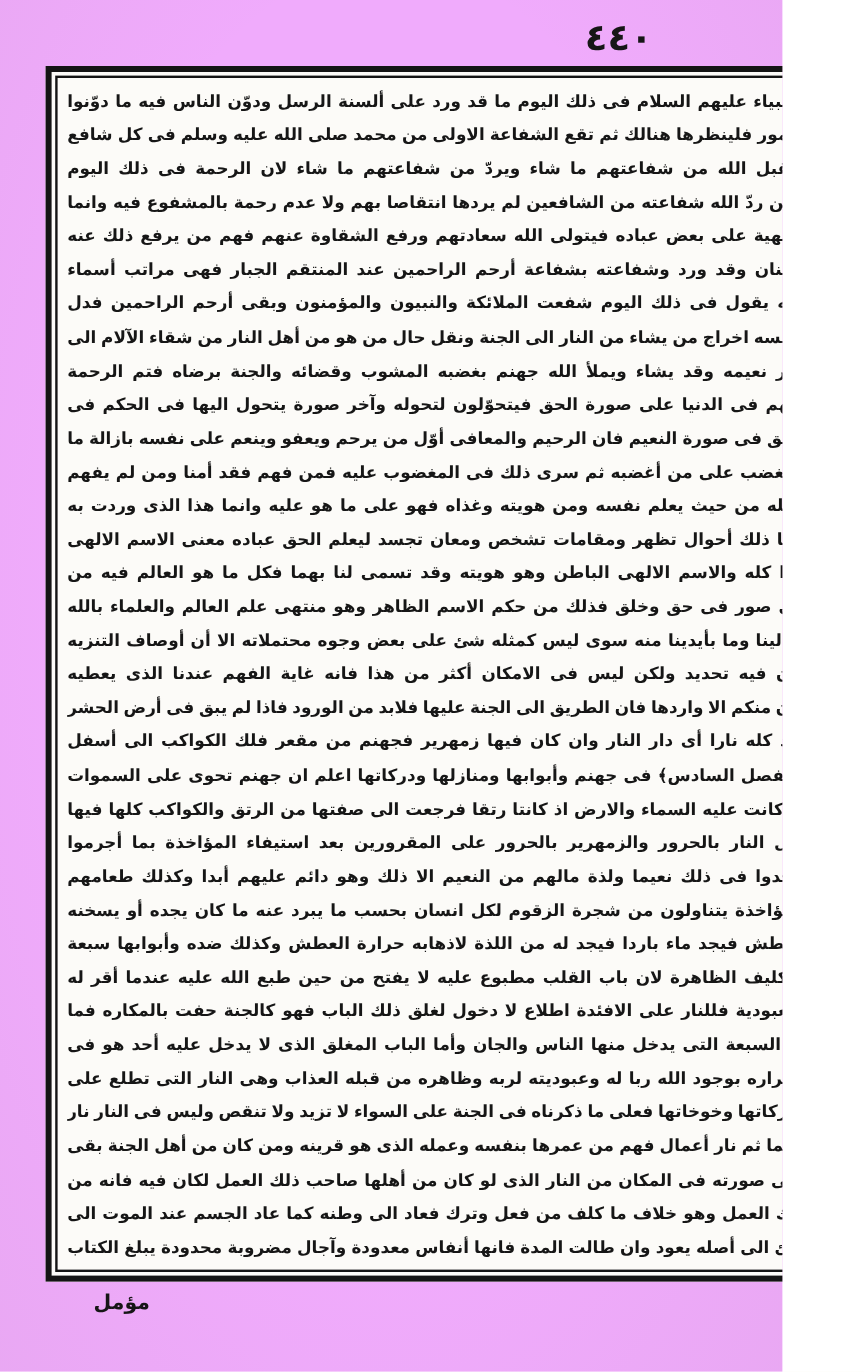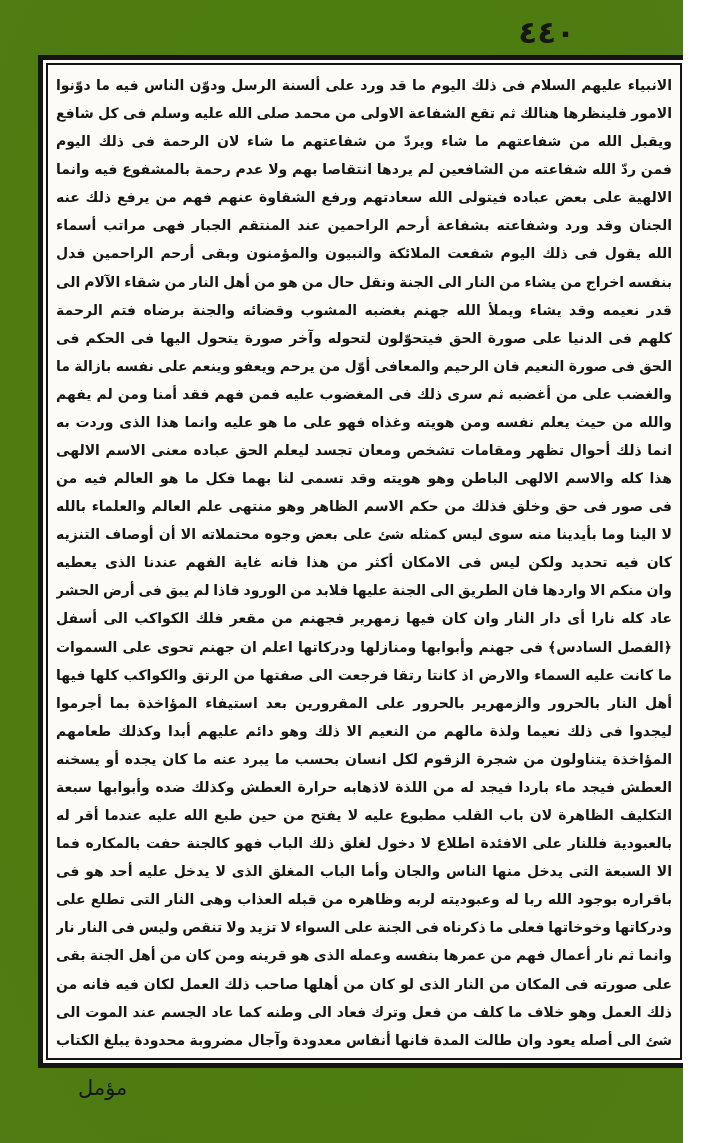--- a/index.html
+++ b/index.html
@@ -1,24 +1,23 @@
 <!DOCTYPE html>
 <html lang="ar"><head>
 <meta charset="utf-8">
 <style>
   html, body { margin: 0; padding: 0; }
   .page {
     position: relative;
     width: 652px;
     height: 1143px;
-    background: #4d7c0f;
+    background: #f0abfc;
     font-family: "DejaVu Sans", sans-serif;
     color: #161616;
     overflow: hidden;
-    padding-left: 31px;
   }
   
   .page::before {
     content: "";
     position: absolute; inset: 0;
     background: radial-gradient(ellipse at 50% 45%, rgba(255,255,255,0) 60%, rgba(120,115,100,0.06) 100%);
     pointer-events: none;
   }
   .page-number {
     position: absolute;
@@ -60,22 +59,22 @@
     overflow: hidden;
     text-align: justify;
     text-align-last: justify;
     word-spacing: -1px;
     white-space: normal;
   }
   .catchword {
     position: absolute;
     left: 78px;
     top: 1076px;
-    font-size: 21px;
-    font-weight: 400;
+    font-size: 17px;
+    font-weight: 700;
     direction: rtl;
   }
 </style>
 </head>
 <body>
 
 <div class="page">
 
   <div class="page-number">٤٤٠</div>
 

